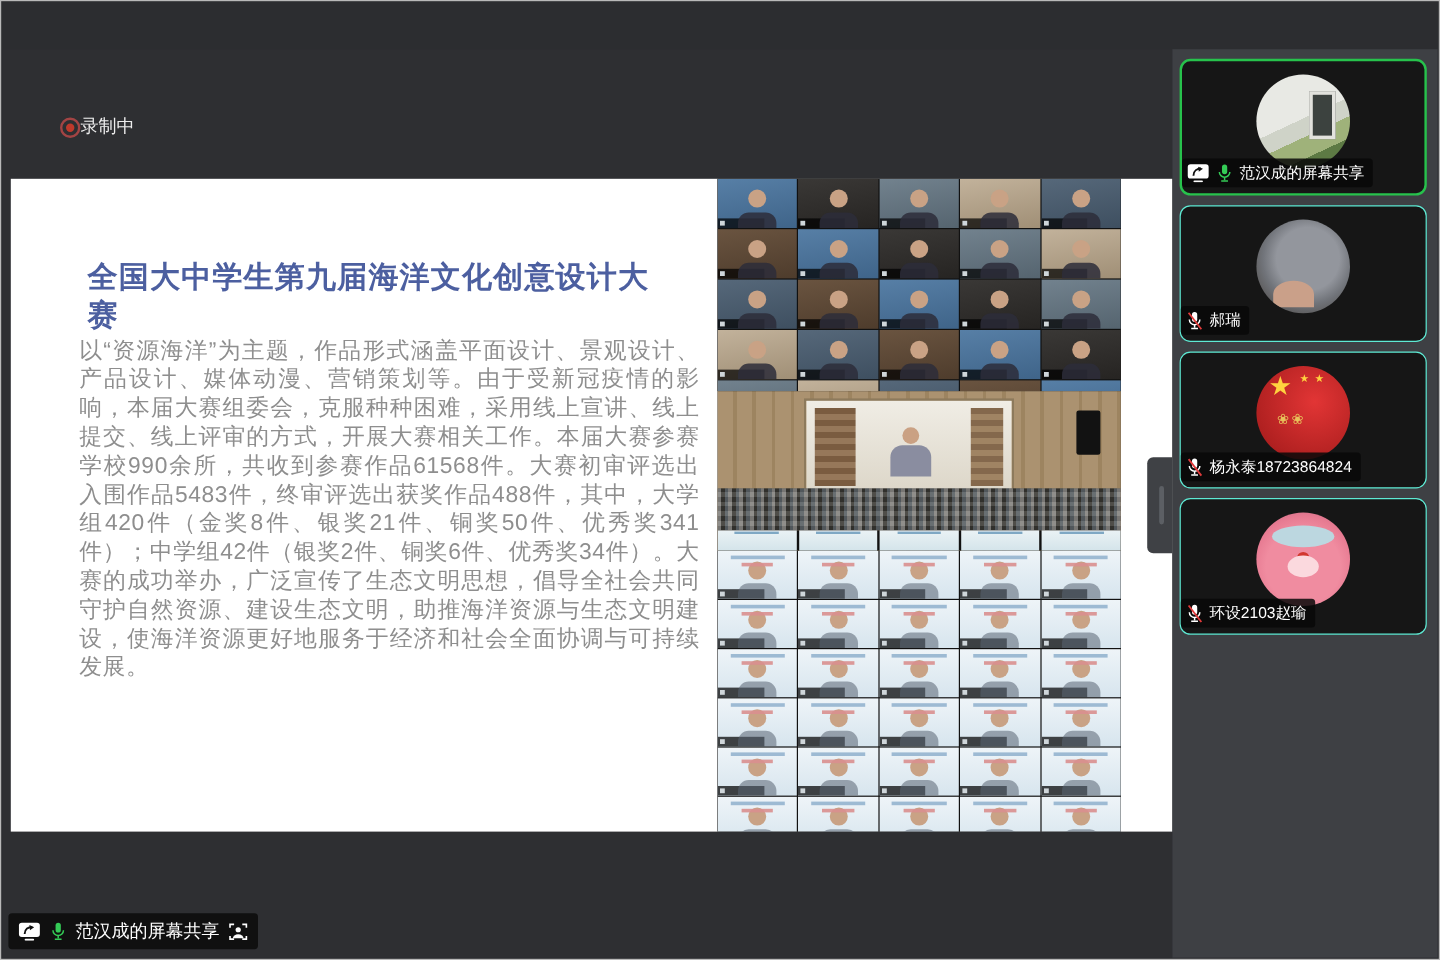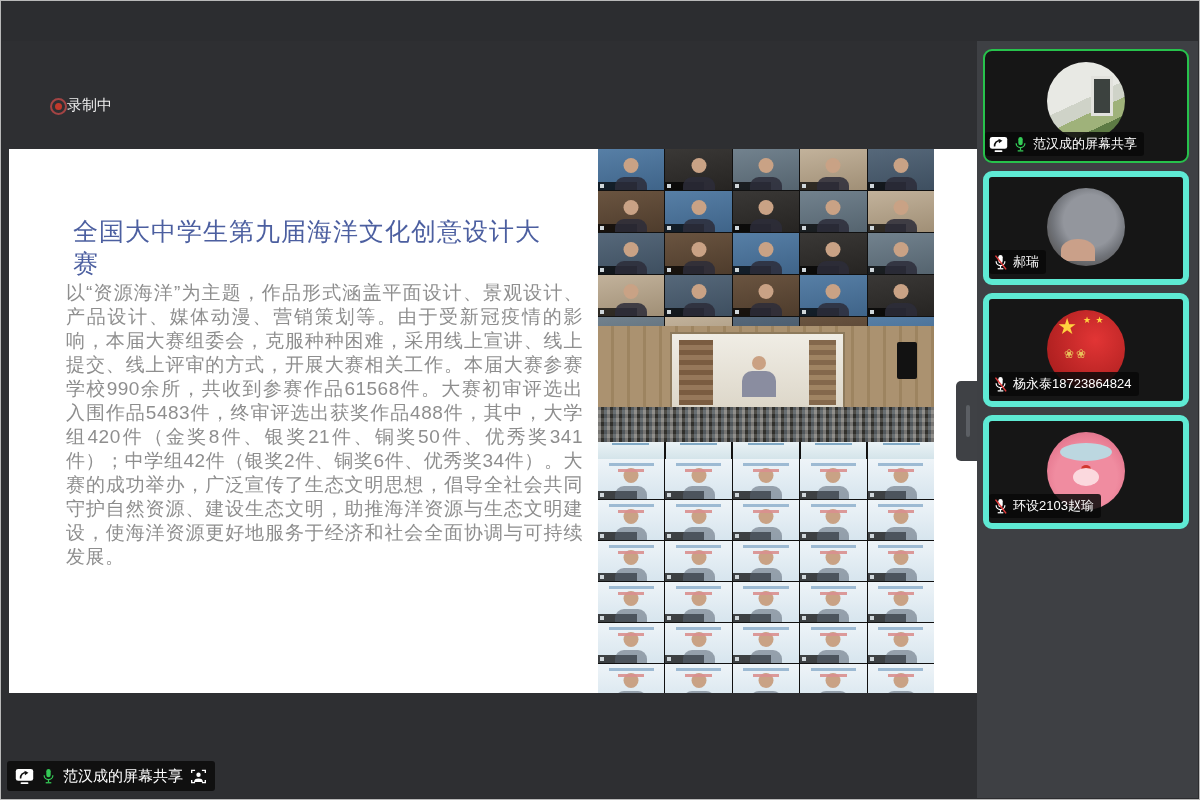--- a/index.html
+++ b/index.html
@@ -16,21 +16,21 @@
 
   
   .stage{position:absolute;top:40px;left:1px;right:222px;bottom:1px;background:#2e2f32;overflow:hidden}
   .rec{position:absolute;left:48px;top:55px;display:flex;align-items:flex-end;}
   .recdot{width:17px;height:17px;border-radius:50%;border:2px solid #a34444;position:relative}
   .recdot::after{content:"";position:absolute;left:3px;top:3px;width:7px;height:7px;border-radius:50%;background:#c0392b}
   .reclabel{color:#ececec;font-size:15px}
 
   
   .slide{position:absolute;left:7px;top:108px;width:969px;height:544px;background:#fff}
-  .slide-title{position:absolute;left:64px;top:66px;width:480px;font-size:25px;font-weight:normal;
+  .slide-title{position:absolute;left:64px;top:66px;width:480px;font-size:25px;font-weight:bold;
     color:#4c5fa0;letter-spacing:1px;line-height:32px}
   .slide-body{position:absolute;left:57px;top:132px;width:517px;font-size:19px;line-height:24px;
     color:#8e8e8e;text-align:justify;letter-spacing:.5px}
 
   
   .collage{position:absolute;left:589px;top:0;width:336px;height:544px;background:#1d1d1d;
     display:flex;flex-direction:column}
   .vgrid{display:grid;grid-template-columns:repeat(5,1fr);gap:1px;background:#111;overflow:hidden}
   .vgrid.top{height:177px;grid-auto-rows:41px}
   .vgrid.bottom{height:234px;grid-auto-rows:40px}
@@ -75,21 +75,21 @@
   .grip{position:absolute;top:340px;right:-5px;width:26px;height:80px;background:#3f4145;border-radius:5px 0 0 5px}
   .grip::after{content:"";position:absolute;left:10px;top:24px;width:4px;height:32px;border-radius:2px;background:#5c5f64}
 
   
   .selfbar{position:absolute;left:5px;bottom:7px;height:30px;display:flex;align-items:center;gap:7px;
     background:rgba(10,10,10,.85);border-radius:3px;padding:0 8px;color:#fff;font-size:15px}
 
   
   .sidebar{position:absolute;top:40px;right:1px;width:221px;bottom:1px;background:#3e4044;
     padding:8px 9px 8px 6px;display:flex;flex-direction:column;gap:8px;overflow:hidden}
-  .ptile{position:relative;height:114px;flex:none;background:#161616;border:6px solid #5eead4;border-radius:9px;cursor:pointer}
+  .ptile{position:relative;height:114px;flex:none;background:#161616;border:1px solid #5eead4;border-radius:9px;cursor:pointer}
   .ptile.active{border:2px solid #27c24c}
   .avatar{position:absolute;left:50%;top:11px;width:78px;height:78px;border-radius:50%;transform:translateX(-50%);overflow:hidden}
   .av-house{background:linear-gradient(155deg,#e8e9e4 0 48%,#cfd3c8 48% 62%,#9fb27a 62% 78%,#5d7a44 78%)}
   .av-house::after{content:"";position:absolute;left:56%;top:18%;width:16px;height:34px;background:#3c423f;border:3px solid #e2e2dd}
   .av-cat{background:radial-gradient(circle at 55% 42%,#93969d 0 42%,#71747a 60%,#3f3831 100%)}
   .av-cat::after{content:"";position:absolute;left:18%;bottom:6%;width:34px;height:22px;border-radius:50% 50% 0 0;background:#caa089}
   .av-photo{background:linear-gradient(135deg,#3c3f46 0 38%,#7c6a55 38% 58%,#a8574a 58% 72%,#4e5a66 72%)}
   .av-photo::after{content:"";position:absolute;left:30%;top:30%;width:14px;height:14px;border-radius:50%;background:#c9a285}
   .av-sil{background:radial-gradient(circle at 50% 42%,#ececec 0 58%,#cfcfcf 100%)}
   .av-sil::before{content:"";position:absolute;left:50%;top:16%;width:26px;height:26px;border-radius:50%;background:#17181a;transform:translateX(-50%)}

